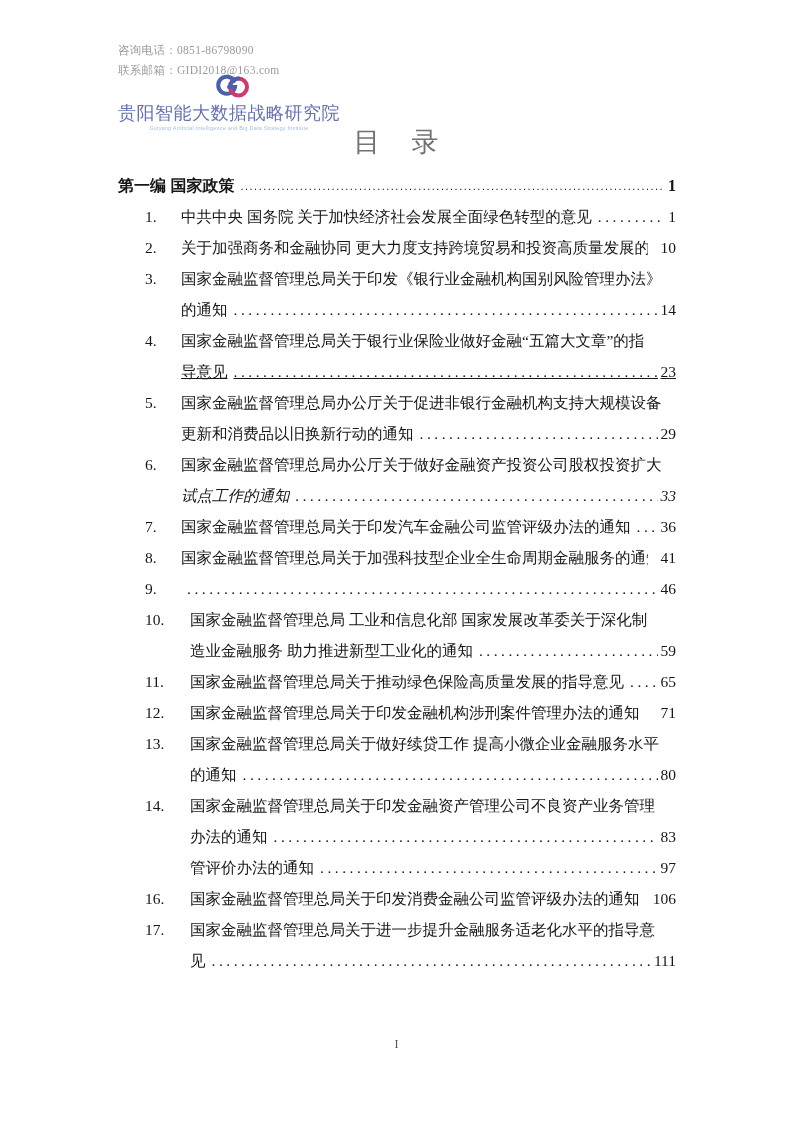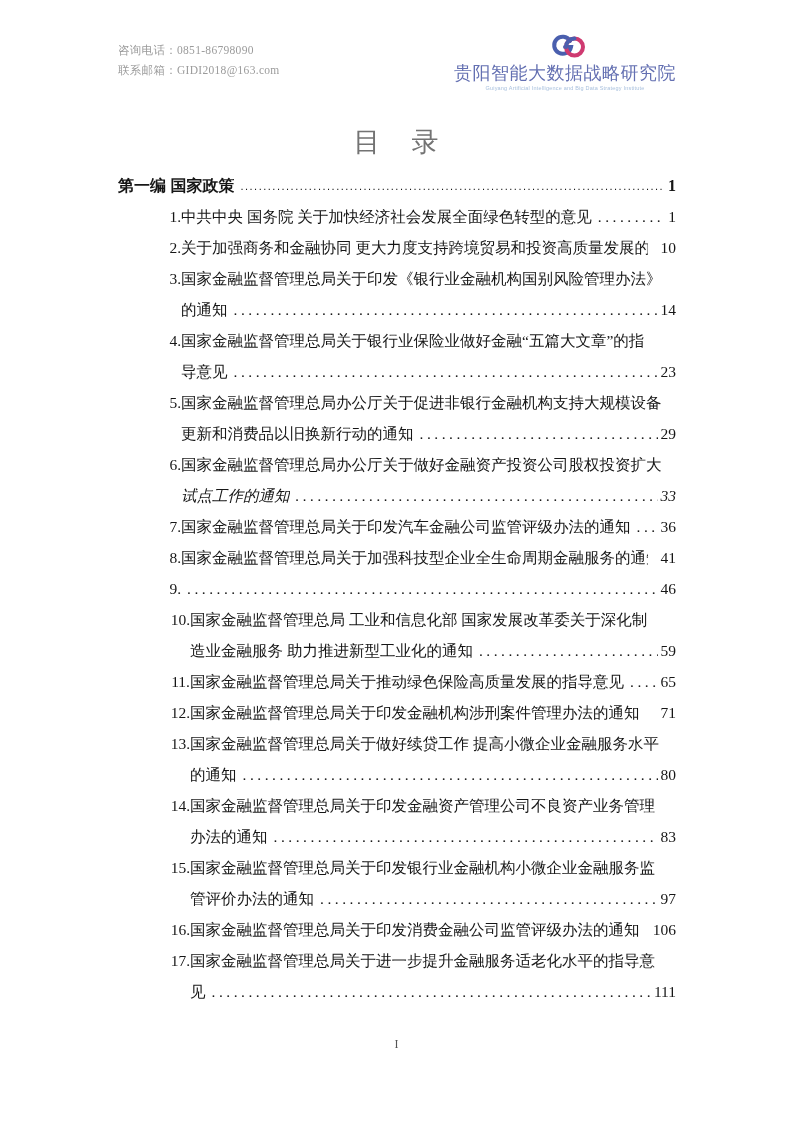--- a/index.html
+++ b/index.html
@@ -19,20 +19,21 @@
     overflow: hidden;
     color: #161616;
   }
   
   .header {
     margin-top: 40px;
     height: 60px;
     display: flex;
     justify-content: space-between;
     align-items: flex-start;
+    flex-direction: column;
   }
   .contact {
     font-size: 11.5px;
     line-height: 20px;
     color: #9b9b9b;
     letter-spacing: 0.3px;
   }
   .brand {
     text-align: center;
     margin-top: -6px;
@@ -69,21 +70,20 @@
   .toc {
     margin-top: 10px;
   }
   .toc-row {
     display: flex;
     align-items: baseline;
     height: 31px;
     line-height: 31px;
     overflow: hidden;
     font-size: 15.5px;
-    text-align: right;
   }
   .section-row {
     font-family: "Liberation Sans", "DejaVu Sans", sans-serif;
     font-weight: bold;
     font-size: 16px;
   }
   .section-row .toc-page {
     font-family: "Liberation Serif", "DejaVu Serif", serif;
     font-weight: bold;
   }
@@ -179,21 +179,21 @@
       </div>
       <div class="toc-row item-row" style="padding-left: 63px;">
         <span class="toc-text">的通知</span>
         <span class="leader">............................................................................................................................................................................................................................................................................................................</span>
         <span class="toc-page">14</span>
       </div>
       <div class="toc-row item-row">
         <span class="toc-num" style="width: 36px;">4.</span>
         <span class="toc-text">国家金融监督管理总局关于银行业保险业做好金融“五篇大文章”的指</span>
       </div>
-      <div class="toc-row item-row" style="padding-left: 63px;">
+      <div class="toc-row item-row" style="padding-left: 63px; text-decoration: underline;">
         <span class="toc-text">导意见</span>
         <span class="leader">............................................................................................................................................................................................................................................................................................................</span>
         <span class="toc-page">23</span>
       </div>
       <div class="toc-row item-row">
         <span class="toc-num" style="width: 36px;">5.</span>
         <span class="toc-text">国家金融监督管理总局办公厅关于促进非银行金融机构支持大规模设备</span>
       </div>
       <div class="toc-row item-row" style="padding-left: 63px;">
         <span class="toc-text">更新和消费品以旧换新行动的通知</span>
@@ -258,24 +258,20 @@
       </div>
       <div class="toc-row item-row">
         <span class="toc-num" style="width: 45px;">14.</span>
         <span class="toc-text">国家金融监督管理总局关于印发金融资产管理公司不良资产业务管理</span>
       </div>
       <div class="toc-row item-row" style="padding-left: 72px;">
         <span class="toc-text">办法的通知</span>
         <span class="leader">............................................................................................................................................................................................................................................................................................................</span>
         <span class="toc-page">83</span>
       </div>
-      <div class="toc-row item-row">
-        <span class="toc-num" style="width: 45px;">15.</span>
-        <span class="toc-text">国家金融监督管理总局关于印发银行业金融机构小微企业金融服务监</span>
-      </div>
       <div class="toc-row item-row" style="padding-left: 72px;">
         <span class="toc-text">管评价办法的通知</span>
         <span class="leader">............................................................................................................................................................................................................................................................................................................</span>
         <span class="toc-page">97</span>
       </div>
       <div class="toc-row item-row">
         <span class="toc-num" style="width: 45px;">16.</span>
         <span class="toc-text">国家金融监督管理总局关于印发消费金融公司监管评级办法的通知</span>
         <span class="leader"></span>
         <span class="toc-page">106</span>

